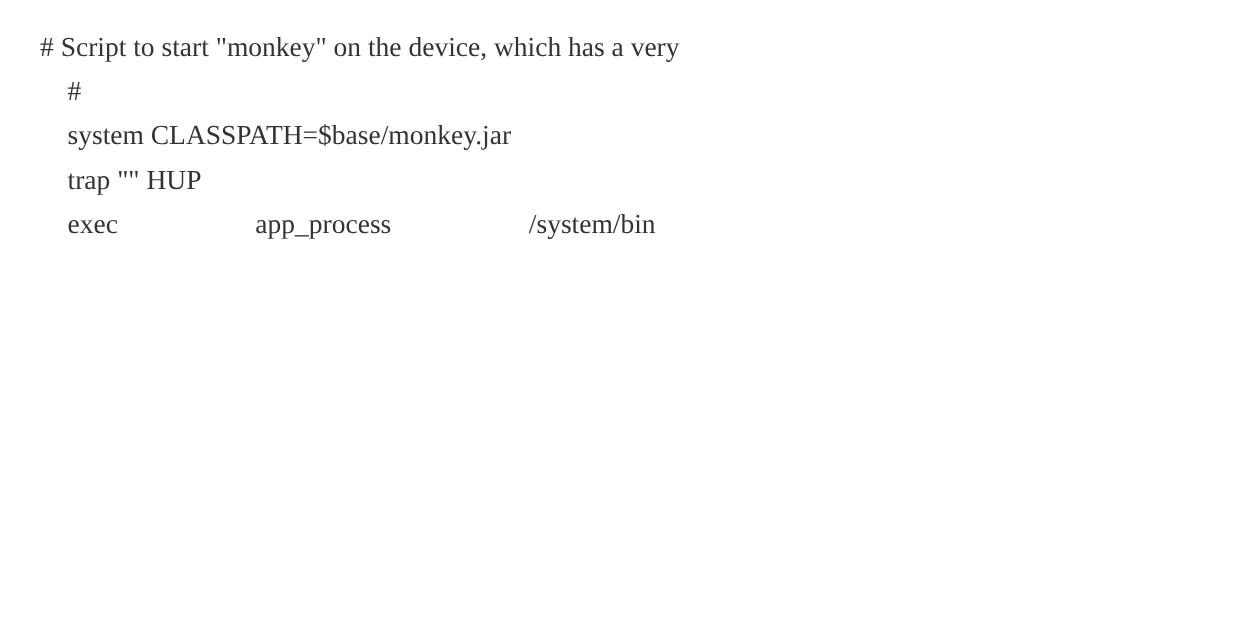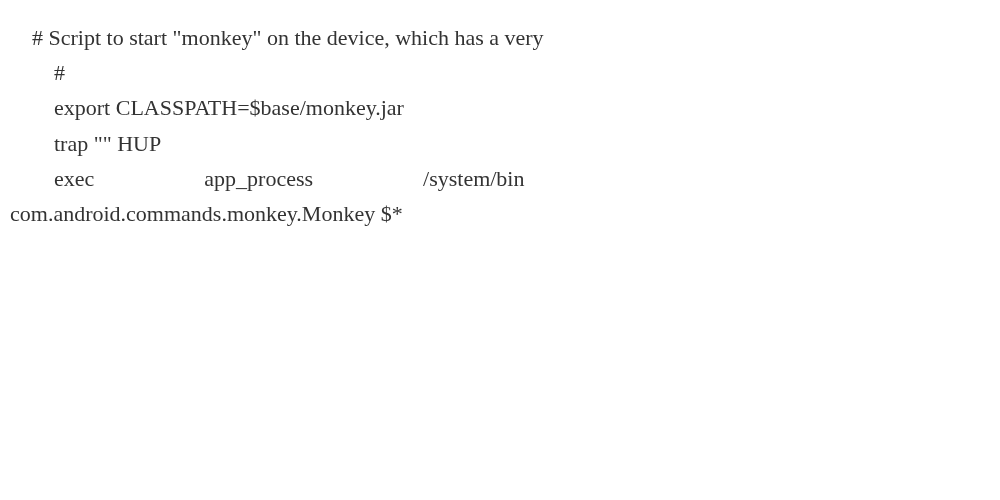--- a/index.html
+++ b/index.html
@@ -27,17 +27,16 @@
       display: block;
       white-space: pre;
     }
   </style>
 </head>
 <body>
 
 <div class="code-block">
   <span class="line">    # Script to start "monkey" on the device, which has a very</span>
   <span class="line">        #</span>
-  <span class="line">        export CLASSPATH=$base/monkey.jar</span>
+  <span class="line">        system CLASSPATH=$base/monkey.jar</span>
   <span class="line">        trap "" HUP</span>
   <span class="line">        exec                    app_process                    /system/bin</span>
-  <span class="line">com.android.commands.monkey.Monkey $*</span>
 </div>
 
 </body></html>

